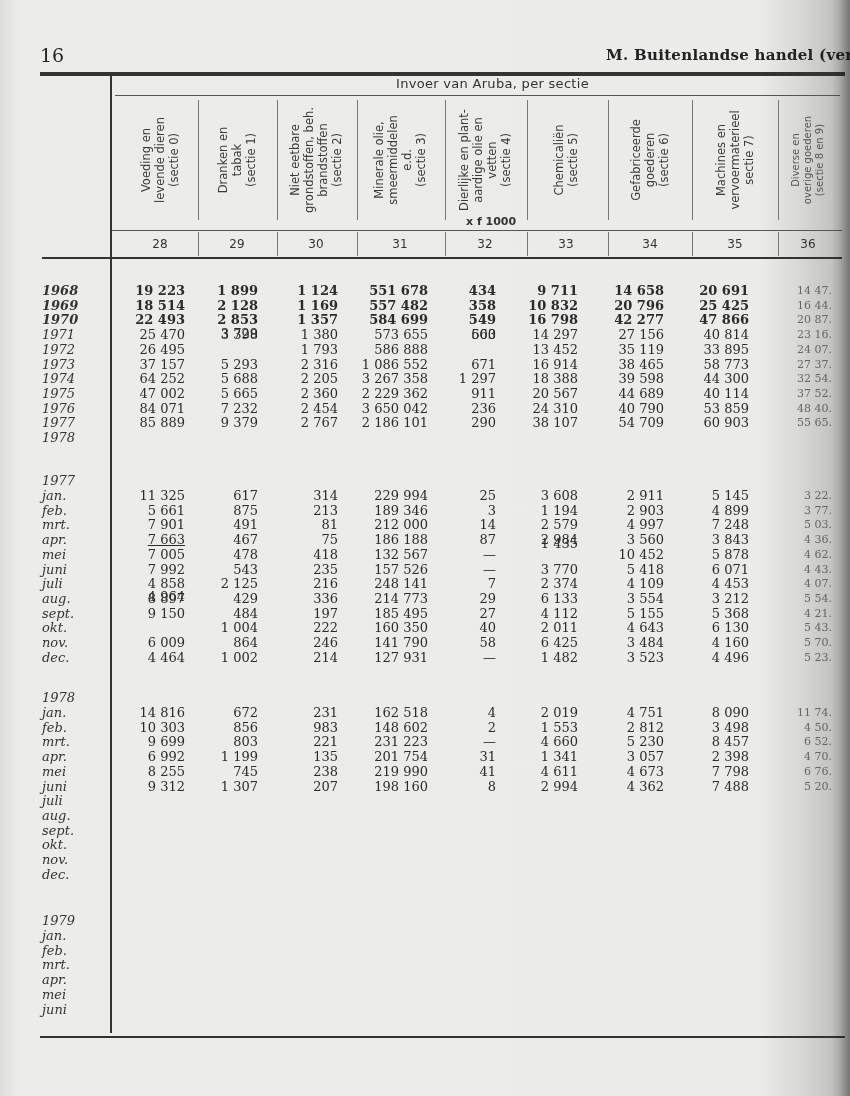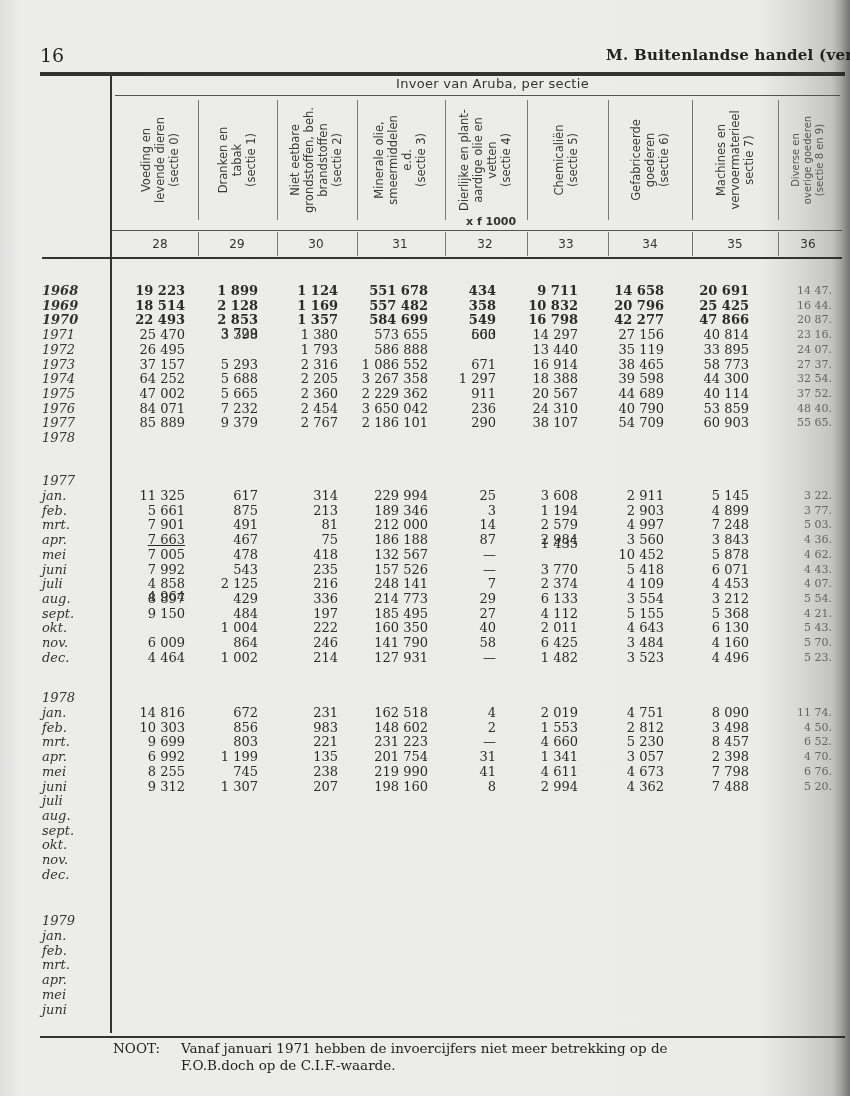--- a/index.html
+++ b/index.html
@@ -183,21 +183,21 @@
       <div class="cell" style="top: 327.1px; left: 488px; width: 90px;">14 297</div>
       <div class="cell" style="top: 327.1px; left: 574px; width: 90px;">27 156</div>
       <div class="cell" style="top: 327.1px; left: 659px; width: 90px;">40 814</div>
       <div class="cell faded" style="top: 327.1px; left: 742px; width: 90px;">23 16.</div>
       <div class="row-label" style="top: 341.8px;">1972</div>
       <div class="cell" style="top: 341.8px; left: 95px; width: 90px;">26 495</div>
       <div class="cell" style="top: 326px; left: 168px; width: 90px;">3 729</div>
       <div class="cell" style="top: 341.8px; left: 248px; width: 90px;">1 793</div>
       <div class="cell" style="top: 341.8px; left: 338px; width: 90px;">586 888</div>
       <div class="cell" style="top: 327px; left: 406px; width: 90px;">603</div>
-      <div class="cell" style="top: 341.8px; left: 488px; width: 90px;">13 440</div>
+      <div class="cell" style="top: 341.8px; left: 488px; width: 90px;">13 452</div>
       <div class="cell" style="top: 341.8px; left: 574px; width: 90px;">35 119</div>
       <div class="cell" style="top: 341.8px; left: 659px; width: 90px;">33 895</div>
       <div class="cell faded" style="top: 341.8px; left: 742px; width: 90px;">24 07.</div>
       <div class="row-label" style="top: 356.5px;">1973</div>
       <div class="cell" style="top: 356.5px; left: 95px; width: 90px;">37 157</div>
       <div class="cell" style="top: 356.5px; left: 168px; width: 90px;">5 293</div>
       <div class="cell" style="top: 356.5px; left: 248px; width: 90px;">2 316</div>
       <div class="cell" style="top: 356.5px; left: 338px; width: 90px;">1 086 552</div>
       <div class="cell" style="top: 356.5px; left: 406px; width: 90px;">671</div>
       <div class="cell" style="top: 356.5px; left: 488px; width: 90px;">16 914</div>
@@ -499,18 +499,14 @@
       <div class="row-label" style="top: 913px;">1979</div>
       <div class="row-label" style="top: 928px;">jan.</div>
       <div class="row-label" style="top: 942.7px;">feb.</div>
       <div class="row-label" style="top: 957.4px;">mrt.</div>
       <div class="row-label" style="top: 972.1px;">apr.</div>
       <div class="row-label" style="top: 986.8px;">mei</div>
       <div class="row-label" style="top: 1001.5px;">juni</div>
     </div>
 
   <div class="rule-bottom"></div>
-  <div class="note">
-    <div><span class="label">NOOT:</span><span>Vanaf januari 1971 hebben de invoercijfers niet meer betrekking op de</span></div>
-    <div class="line2">F.O.B.doch op de C.I.F.-waarde.</div>
-  </div>
   <div class="shadow-right"></div>
 </div>
 
 </body></html>

